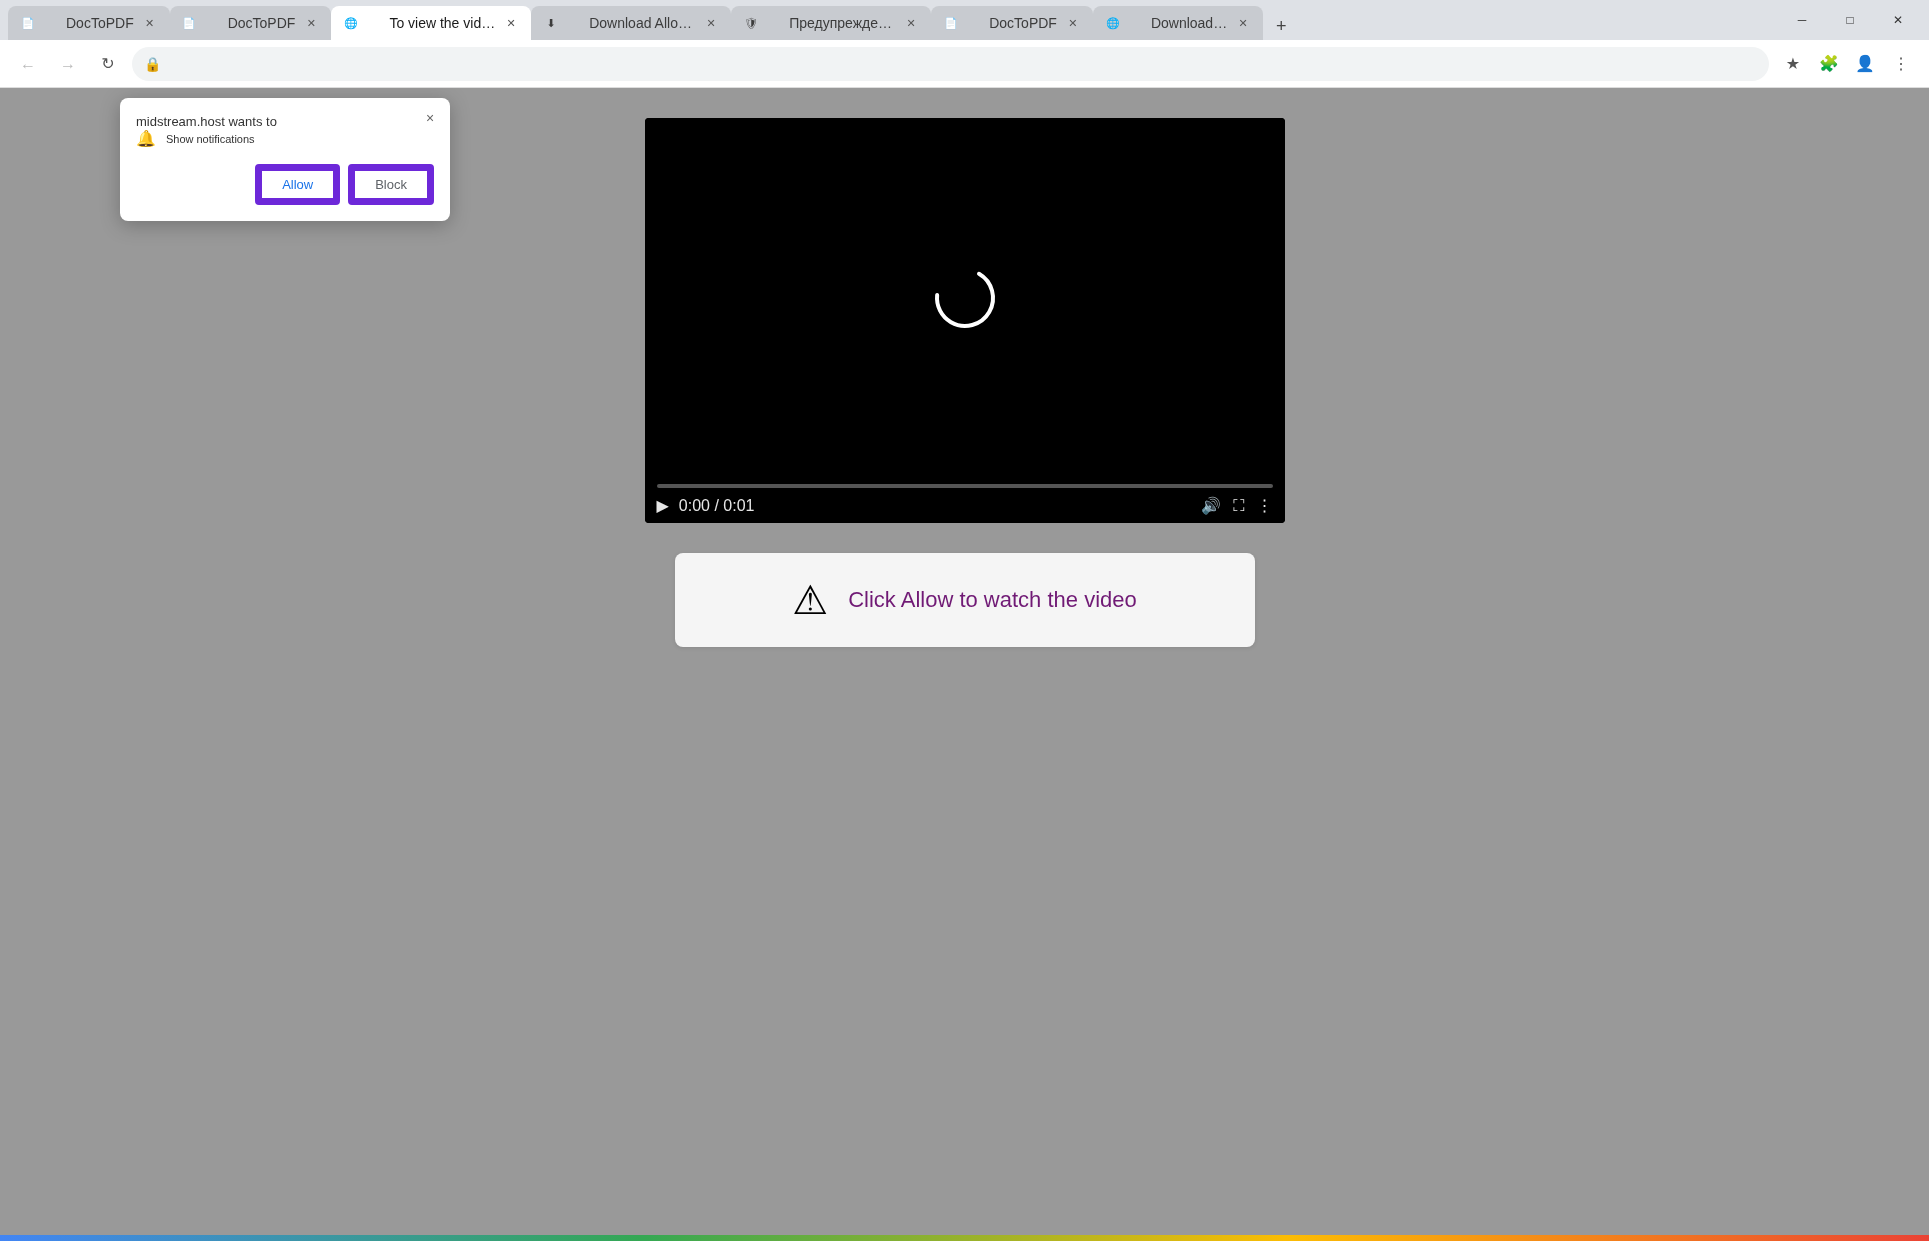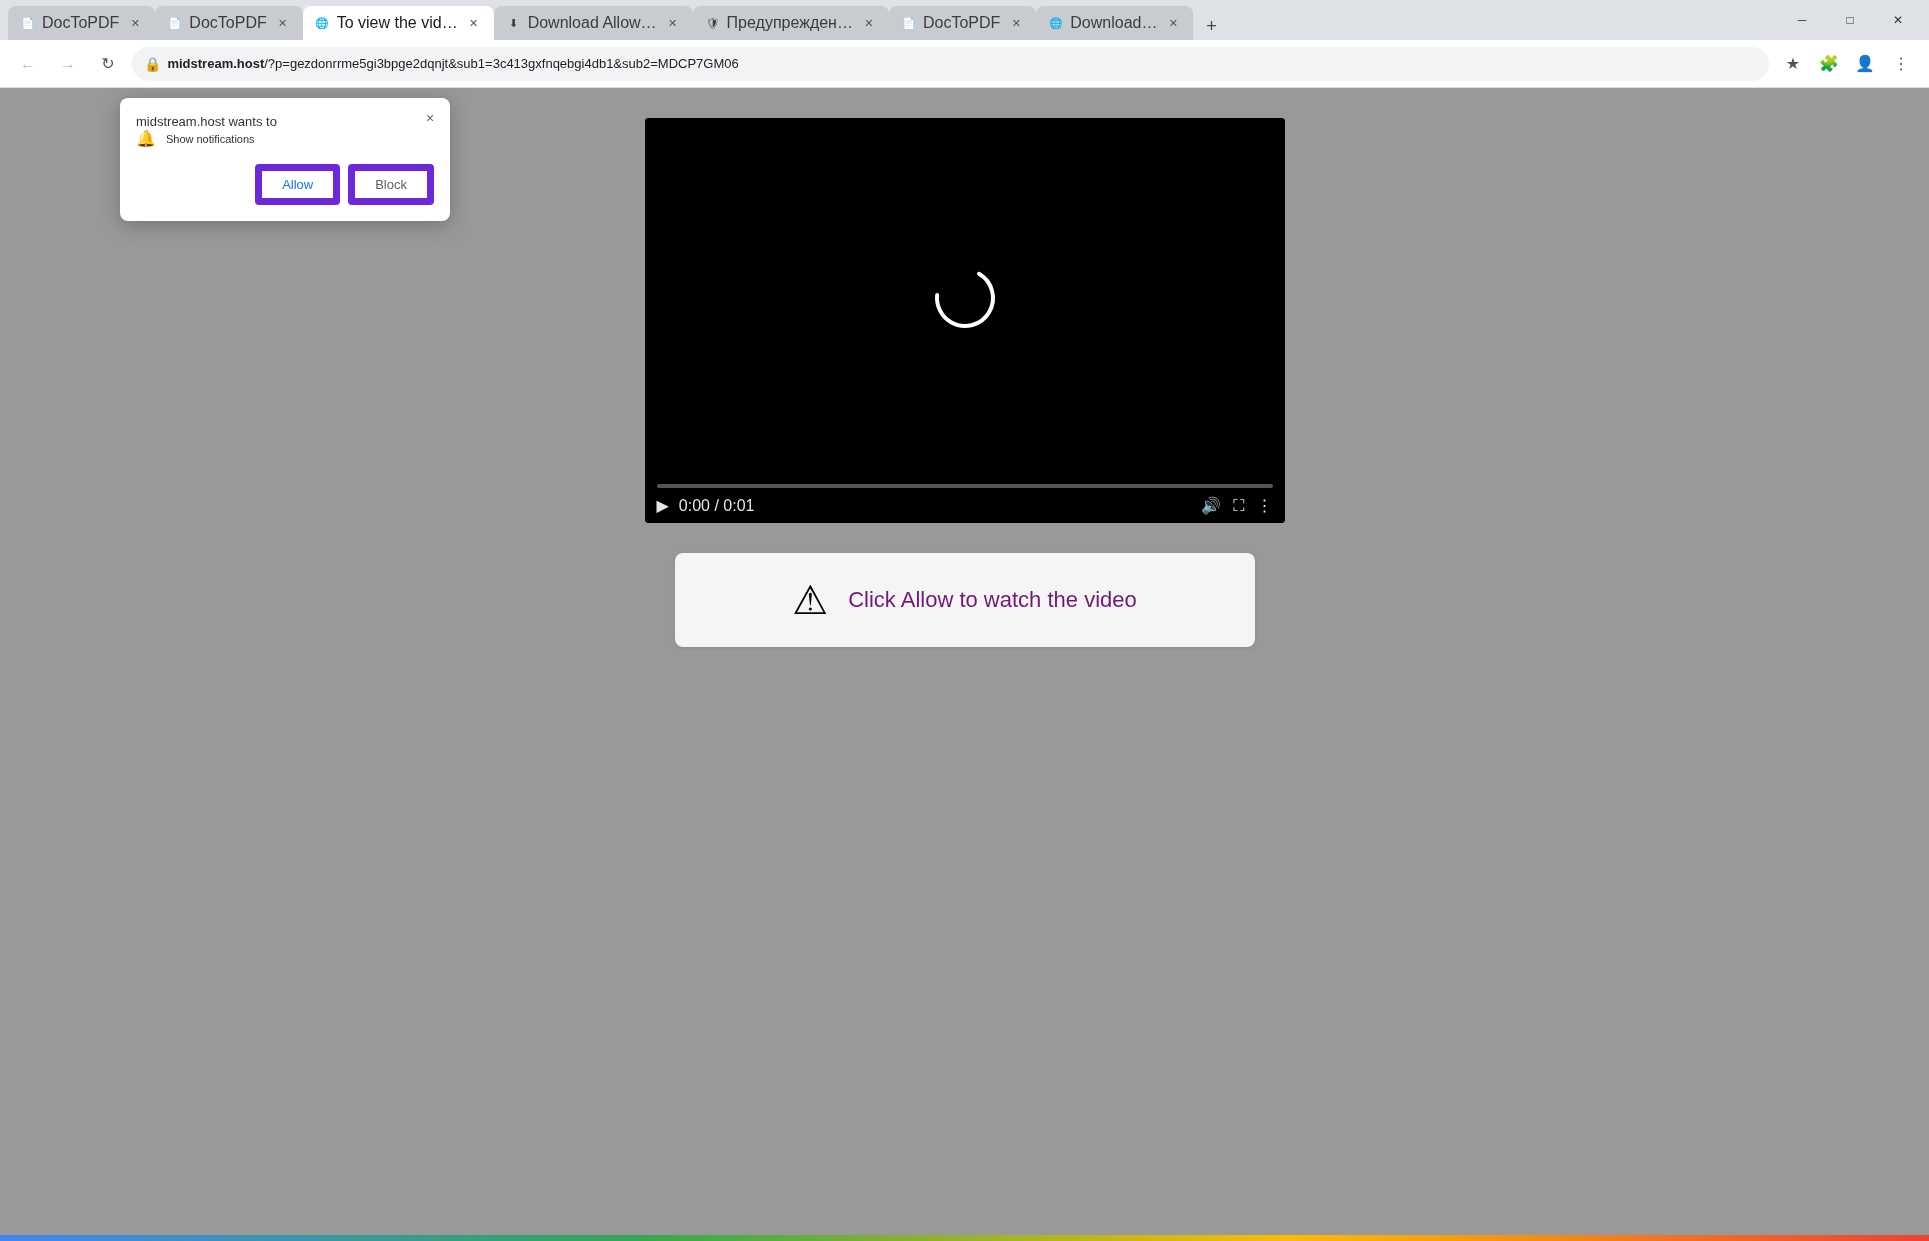--- a/index.html
+++ b/index.html
@@ -67,21 +67,22 @@
       display: flex;
       align-items: center;
       justify-content: center;
       font-size: 11px;
     }
     .tab-label {
       overflow: hidden;
       text-overflow: ellipsis;
       white-space: nowrap;
       max-width: 130px;
-      font-size: 16px;
+      font-size: 14px;
+      margin-left: 24px;
     }
     .tab-close {
       width: 16px;
       height: 16px;
       border-radius: 50%;
       display: flex;
       align-items: center;
       justify-content: center;
       font-size: 11px;
       color: #555;
@@ -403,23 +404,20 @@
     </div>
   </div>
 
   <div class="toolbar">
     <div class="nav-btn disabled">←</div>
     <div class="nav-btn disabled">→</div>
     <div class="nav-btn">↻</div>
 
     <div class="address-bar">
       <span class="lock-icon">🔒</span>
-      <span class="address-text">
-        <strong>midstream.host</strong><span>/?p=gezdonrrme5gi3bpge2dqnjt&amp;sub1=3c413gxfnqebgi4db1&amp;sub2=MDCP7GM06</span>
-      </span>
     </div>
 
     <div class="toolbar-icons">
       <div class="toolbar-icon-btn">★</div>
       <div class="toolbar-icon-btn">🧩</div>
       <div class="toolbar-icon-btn">👤</div>
       <div class="toolbar-icon-btn">⋮</div>
     </div>
   </div>
 

